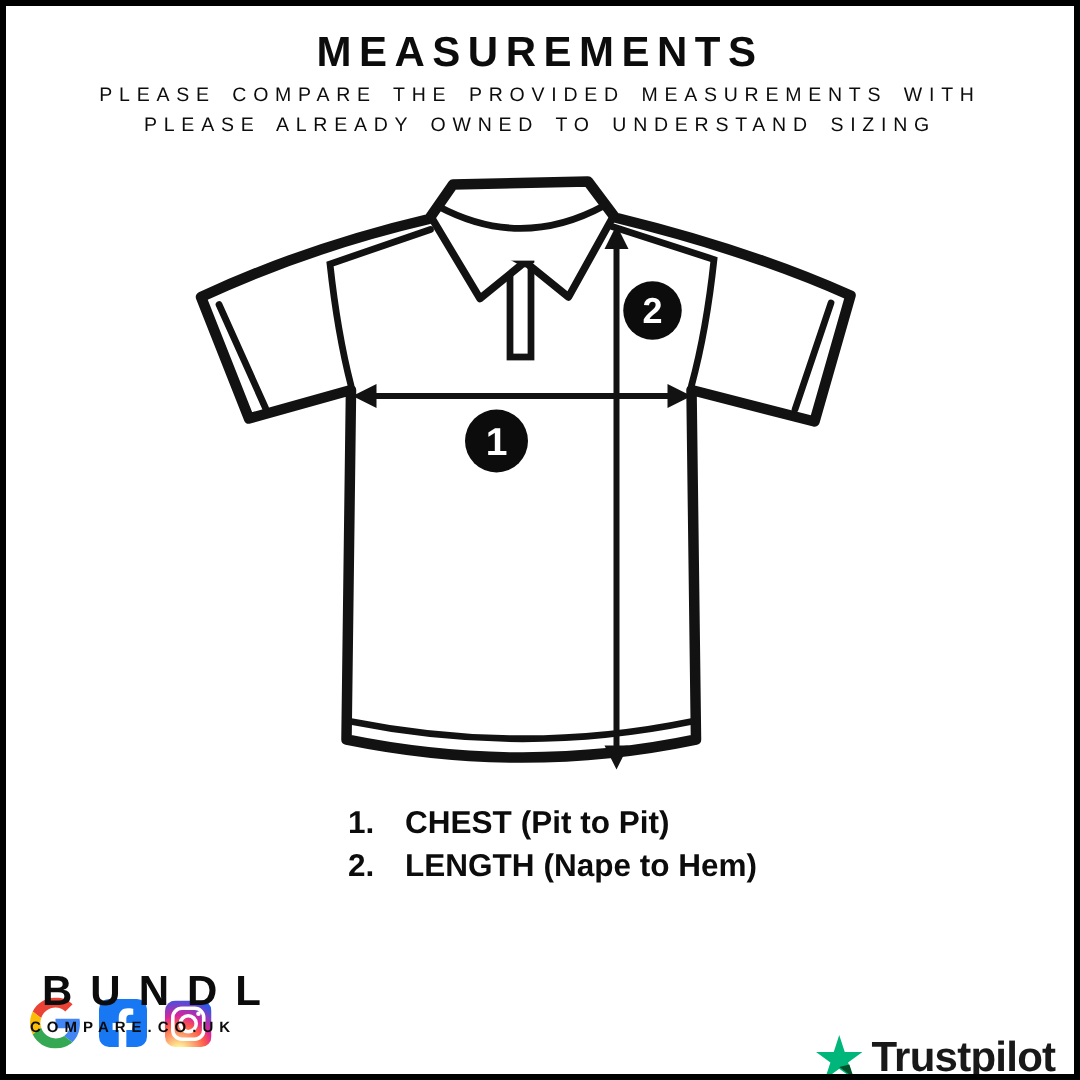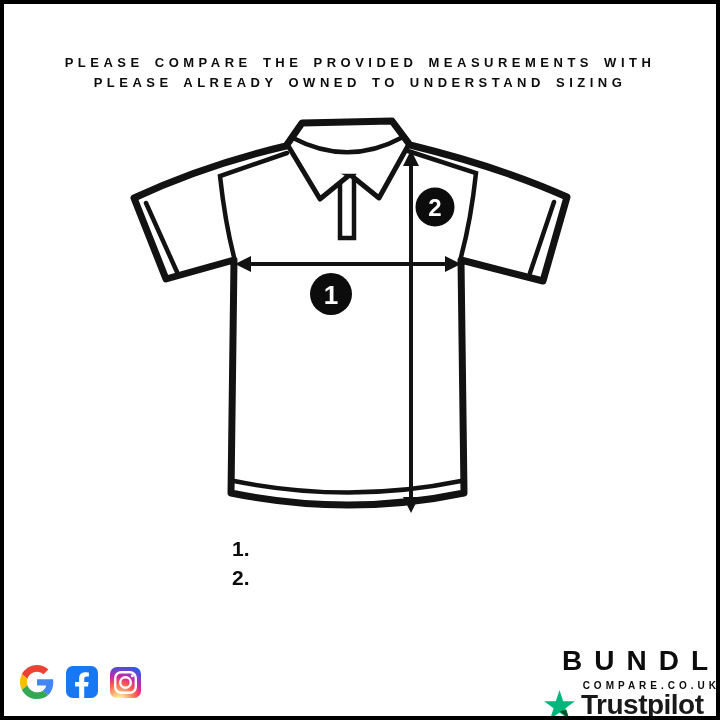--- a/index.html
+++ b/index.html
@@ -8,46 +8,47 @@
     font-family:"Liberation Sans",sans-serif;color:#0c0c0c;overflow:hidden;
   }
   .frame{position:absolute;inset:0;border:4px solid #000;pointer-events:none;z-index:50;}
 
   .title{
     position:absolute;top:20px;left:0;right:0;text-align:center;
     font-size:28px;font-weight:bold;letter-spacing:5px;line-height:30px;
   }
   .subtitle{
     position:absolute;top:53px;left:0;right:0;text-align:center;
-    font-size:13px;font-weight:bold;letter-spacing:4.5px;word-spacing:3px;line-height:20px;
+    font-size:13px;font-weight:normal;letter-spacing:4.5px;word-spacing:3px;line-height:20px;
   }
 
   .figure{position:absolute;left:120px;top:110px;width:480px;height:420px;}
 
   .legend{position:absolute;left:232px;top:534px;font-size:21px;font-weight:bold;line-height:29px;}
   .legend-row{display:flex;}
   .legend-num{width:22px;margin-right:16px;}
   .legend-detail{margin-left:6px;}
 
   .social{position:absolute;left:20px;top:665px;display:flex;align-items:center;gap:12px;height:34px;}
   .social svg{display:block;}
 
-  .brand{position:absolute;left:3px;right:0;top:646px;text-align:right;}
+  .brand{position:absolute;left:16px;right:0;top:646px;text-align:left;}
   .brand-name{font-size:28px;font-weight:bold;letter-spacing:12px;line-height:30px;text-indent:12px;}
   .brand-tagline{font-size:10px;font-weight:bold;letter-spacing:4px;margin-top:4px;text-indent:4px;}
 
   .trustpilot{position:absolute;left:544px;top:688px;display:flex;align-items:center;gap:6px;height:34px;}
   .trustpilot-label{font-size:28px;font-weight:bold;letter-spacing:-0.5px;}
 </style>
 </head>
 <body>
 
 <div class="page">
   <div class="frame"></div>
 
+  <div class="title">MEASUREMENTS</div>
   <div class="subtitle">
     <div>PLEASE COMPARE THE PROVIDED MEASUREMENTS WITH</div>
     <div>PLEASE ALREADY OWNED TO UNDERSTAND SIZING</div>
   </div>
 
   <div class="figure">
     <svg width="480" height="420" viewBox="0 0 480 420">
 
       <g fill="#ffffff" stroke="#121212" stroke-width="7" stroke-linejoin="round" stroke-linecap="round">
         <path d="M 182 13 L 272 11 L 290 35 Q 380 57 447 87 L 423 171 L 341 150 L 344 383
@@ -86,23 +87,29 @@
       <g>
         <circle cx="315" cy="97" r="19.5" fill="#0c0c0c"></circle>
         <text x="315" y="105.5" text-anchor="middle" font-family="Liberation Sans, sans-serif" font-size="24" font-weight="bold" fill="#ffffff">2</text>
       </g>
     </svg>
   </div>
 
   <div class="legend">
     <div class="legend-row">
       <span class="legend-num">1.</span>
+      <span>
+        <span>CHEST</span><span class="legend-detail">(Pit to Pit)</span>
+      </span>
     </div>
     <div class="legend-row">
       <span class="legend-num">2.</span>
+      <span>
+        <span>LENGTH</span><span class="legend-detail">(Nape to Hem)</span>
+      </span>
     </div>
   </div>
 
   <div class="social">
     <svg width="34" height="34" viewBox="0 0 48 48">
       <path d="M24 9.5c3.54 0 6.71 1.22 9.21 3.6l6.85-6.85C35.9 2.38 30.47 0 24 0 14.62 0 6.51 5.38 2.56 13.22l7.98 6.19C12.43 13.72 17.74 9.5 24 9.5z" fill="#EA4335"></path>
       <path d="M46.98 24.55c0-1.57-.15-3.09-.38-4.55H24v9.02h12.94c-.58 2.96-2.26 5.48-4.78 7.18l7.73 6c4.51-4.18 7.09-10.36 7.09-17.65z" fill="#4285F4"></path>
       <path d="M10.53 28.59c-.48-1.45-.76-2.99-.76-4.59s.27-3.14.76-4.59l-7.98-6.19C.92 16.46 0 20.12 0 24c0 3.88.92 7.54 2.56 10.78l7.97-6.19z" fill="#FBBC05"></path>
       <path d="M24 48c6.48 0 11.93-2.13 15.89-5.81l-7.73-6c-2.15 1.45-4.92 2.3-8.16 2.3-6.26 0-11.57-4.22-13.47-9.91l-7.98 6.19C6.51 42.62 14.62 48 24 48z" fill="#34A853"></path>
     </svg>

